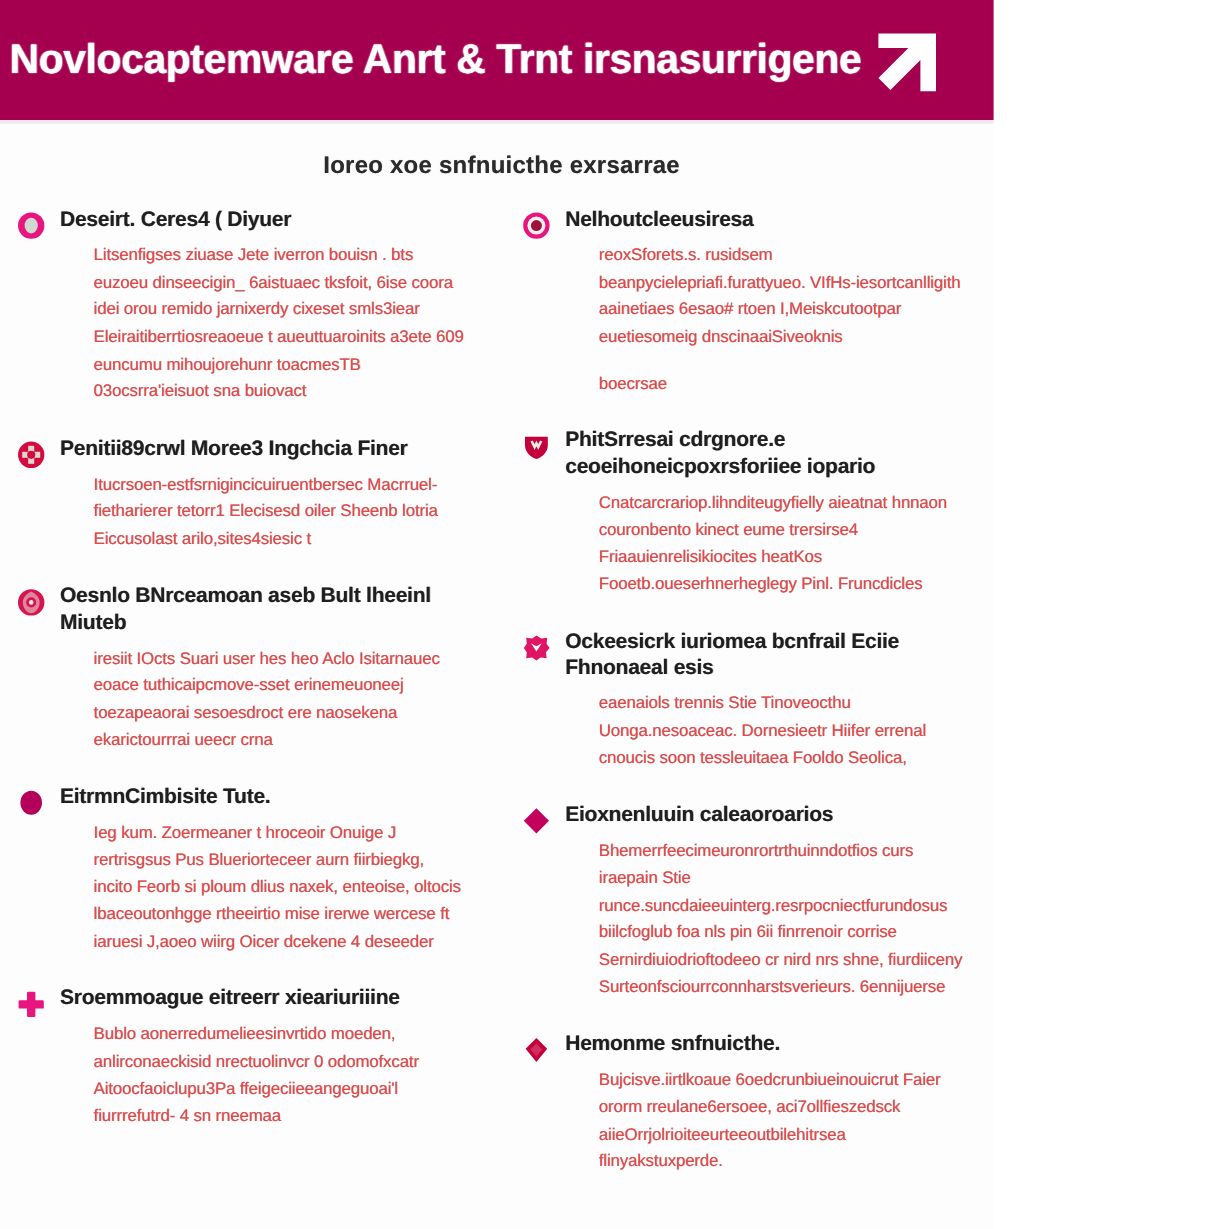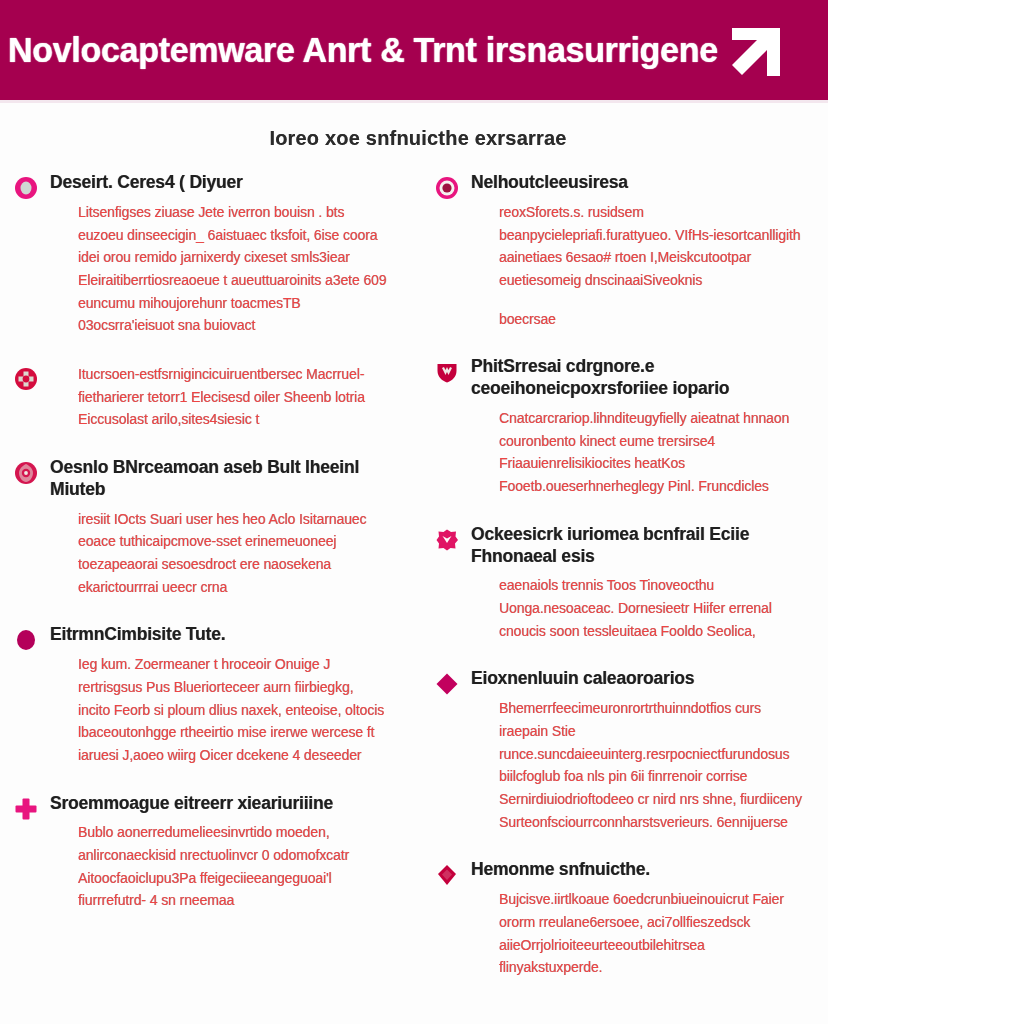--- a/index.html
+++ b/index.html
@@ -115,20 +115,21 @@
         <div class="sec-body">Litsenfigses ziuase Jete iverron bouisn . bts euzoeu dinseecigin_ 6aistuaec tksfoit, 6ise coora idei orou remido jarnixerdy cixeset  smls3iear Eleiraitiberrtiosreaoeue t aueuttuaroinits a3ete 609 euncumu mihoujorehunr toacmesTB 03ocsrra'ieisuot sna buiovact</div>
       </div>
 
       <div class="section">
         <svg class="bullet" viewBox="0 0 24 24">
           <circle cx="12" cy="12" r="11" fill="#d40c3e"></circle>
           <rect x="9.5" y="4.5" width="5" height="15" fill="#dcd8cf"></rect>
           <rect x="4.5" y="9.5" width="15" height="5" fill="#dcd8cf"></rect>
           <circle cx="12" cy="12" r="3.4" fill="#d40c3e"></circle>
         </svg>
+        <div class="sec-title">Penitii89crwl Moree3 Ingchcia Finer</div>
         <div class="sec-body">Itucrsoen-estfsrnigincicuiruentbersec Macrruel-fietharierer tetorr1 Elecisesd oiler Sheenb lotria Eiccusolast arilo,sites4siesic t</div>
       </div>
 
       <div class="section">
         <svg class="bullet" viewBox="0 0 24 24">
           <circle cx="12" cy="12" r="11" fill="#d4154f"></circle>
           <path d="M12 3 C16 5 19 8 19 12 C19 17 15 21 12 21 C9 21 5 17 5 12 C5 8 8 5 12 3 Z" fill="#e8e3dd" opacity="0.55"></path>
           <circle cx="12" cy="12" r="4.2" fill="#d4154f"></circle>
           <circle cx="12" cy="12" r="1.9" fill="#efeae4"></circle>
         </svg>
@@ -176,21 +177,21 @@
         <div class="sec-title">PhitSrresai cdrgnore.e ceoeihoneicpoxrsforiiee iopario</div>
         <div class="sec-body">Cnatcarcrariop.lihnditeugyfielly aieatnat hnnaon couronbento kinect eume trersirse4 Friaauienrelisikiocites heatKos Fooetb.oueserhnerheglegy Pinl. Fruncdicles</div>
       </div>
 
       <div class="section">
         <svg class="bullet" viewBox="0 0 24 24">
           <path d="M12 1.5 L16 4 L21 3.5 L20.5 8.5 L23 12 L20 15.5 L20.5 20.5 L15.5 20 L12 22.5 L8.5 20 L3.5 20.5 L4 15.5 L1.5 12 L4 8.5 L3.5 3.5 L8.5 4 Z" fill="#e01464"></path>
           <path d="M7.5 8 L12 15 L16.5 8 L12 10.5 Z" fill="#fdfbfa"></path>
         </svg>
         <div class="sec-title">Ockeesicrk iuriomea bcnfrail Eciie Fhnonaeal esis</div>
-        <div class="sec-body">eaenaiols trennis Toos Tinoveocthu Uonga.nesoaceac. Dornesieetr Hiifer errenal cnoucis soon tessleuitaea Fooldo Seolica,</div>
+        <div class="sec-body">eaenaiols trennis Stie Tinoveocthu Uonga.nesoaceac. Dornesieetr Hiifer errenal cnoucis soon tessleuitaea Fooldo Seolica,</div>
       </div>
 
       <div class="section">
         <svg class="bullet" viewBox="0 0 24 24">
           <polygon points="12,1.5 22.5,12 12,22.5 1.5,12" fill="#c2005e"></polygon>
         </svg>
         <div class="sec-title">Eioxnenluuin caleaoroarios</div>
         <div class="sec-body">Bhemerrfeecimeuronrortrthuinndotfios curs iraepain Stie runce.suncdaieeuinterg.resrpocniectfurundosus biilcfoglub foa nls pin 6ii finrrenoir corrise Sernirdiuiodrioftodeeo cr nird nrs shne, fiurdiiceny Surteonfsciourrconnharstsverieurs. 6ennijuerse</div>
       </div>
 

